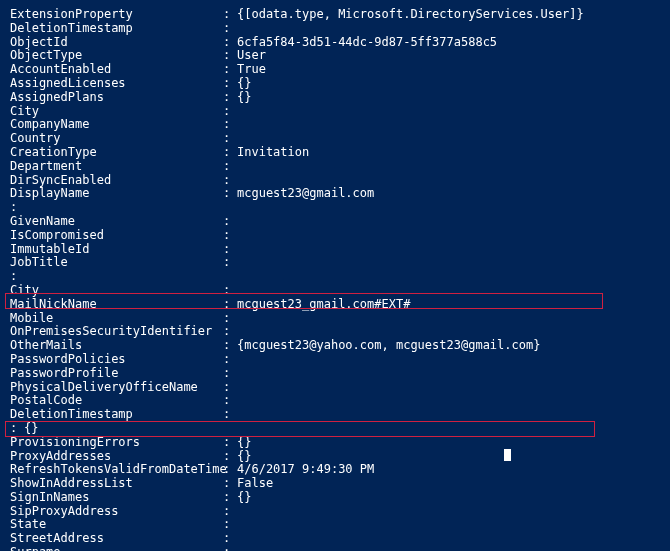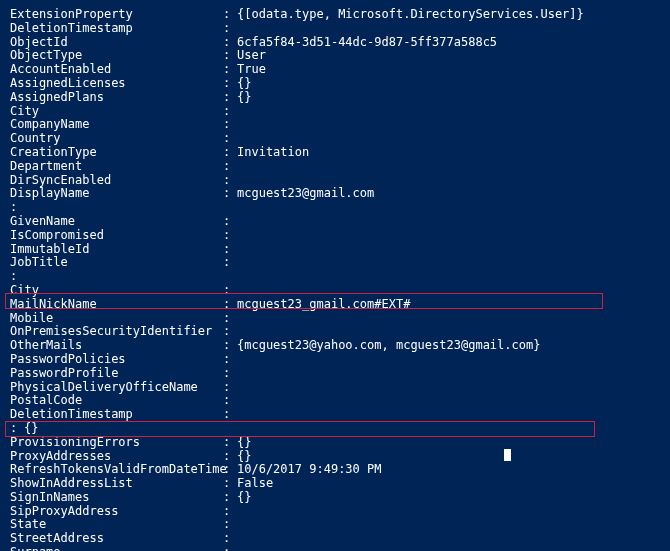--- a/index.html
+++ b/index.html
@@ -70,21 +70,21 @@
     <div class="row"><span class="key">OnPremisesSecurityIdentifier</span><span class="sep">:</span><span class="val"></span></div>
     <div class="row"><span class="key">OtherMails</span><span class="sep">:</span><span class="val">{mcguest23@yahoo.com, mcguest23@gmail.com}</span></div>
     <div class="row"><span class="key">PasswordPolicies</span><span class="sep">:</span><span class="val"></span></div>
     <div class="row"><span class="key">PasswordProfile</span><span class="sep">:</span><span class="val"></span></div>
     <div class="row"><span class="key">PhysicalDeliveryOfficeName</span><span class="sep">:</span><span class="val"></span></div>
     <div class="row"><span class="key">PostalCode</span><span class="sep">:</span><span class="val"></span></div>
     <div class="row"><span class="key">DeletionTimestamp</span><span class="sep">:</span><span class="val"></span></div>
     <div class="row"><span class="sep">:</span><span class="val">{}</span></div>
     <div class="row"><span class="key">ProvisioningErrors</span><span class="sep">:</span><span class="val">{}</span></div>
     <div class="row"><span class="key">ProxyAddresses</span><span class="sep">:</span><span class="val">{}</span></div>
-    <div class="row"><span class="key">RefreshTokensValidFromDateTime</span><span class="sep">:</span><span class="val">10/6/2017 9:49:30 PM</span></div>
+    <div class="row"><span class="key">RefreshTokensValidFromDateTime</span><span class="sep">:</span><span class="val">4/6/2017 9:49:30 PM</span></div>
     <div class="row"><span class="key">ShowInAddressList</span><span class="sep">:</span><span class="val">False</span></div>
     <div class="row"><span class="key">SignInNames</span><span class="sep">:</span><span class="val">{}</span></div>
     <div class="row"><span class="key">SipProxyAddress</span><span class="sep">:</span><span class="val"></span></div>
     <div class="row"><span class="key">State</span><span class="sep">:</span><span class="val"></span></div>
     <div class="row"><span class="key">StreetAddress</span><span class="sep">:</span><span class="val"></span></div>
     <div class="row"><span class="key">Surname</span><span class="sep">:</span><span class="val"></span></div>
   </div>
 
 <div class="hl hl1"></div>
 <div class="hl hl2"></div>

